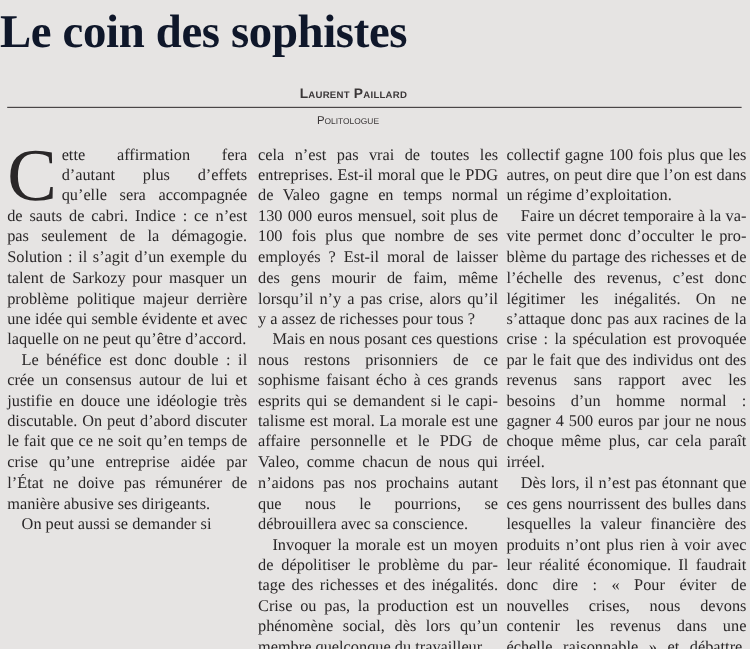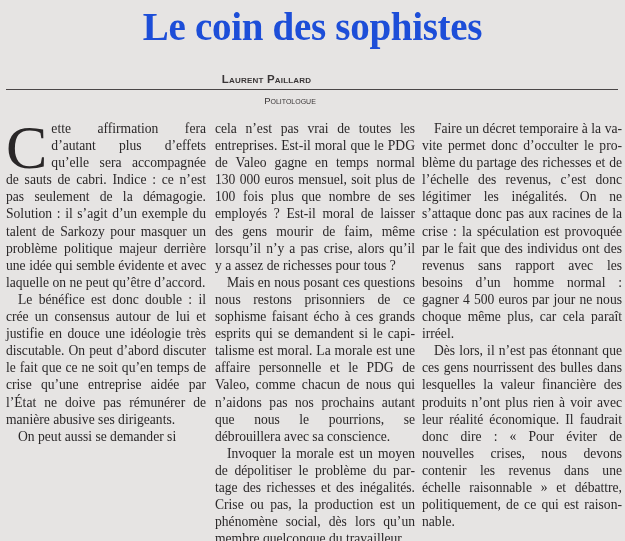--- a/index.html
+++ b/index.html
@@ -5,31 +5,30 @@
   html, body { margin: 0; padding: 0; }
   body {
     width: 625px; height: 541px; overflow: hidden;
     background: #e6e4e3;
     font-family: "Liberation Serif", "DejaVu Serif", serif;
     color: #2a2728;
     position: relative;
   }
   .title {
     position: absolute; left: 0; top: 4px; width: 625px;
-    text-align: center;
     font-size: 39px; font-weight: bold; letter-spacing: -0.3px;
-    color: #1d4ed8;
+    color: #0f172a;
     line-height: 46px;
   }
   .author {
     position: absolute; left: 0; top: 73px; width: 533px;
     text-align: center;
     font-family: "Liberation Sans", "DejaVu Sans", sans-serif;
     font-size: 11.5px; font-weight: bold; font-variant: small-caps;
-    color: #3a3637; letter-spacing: 0.2px;
+    color: #3a3637; letter-spacing: 0.2px; padding-left: 28px;
   }
   .rule {
     position: absolute; left: 6px; top: 89px; width: 612px; height: 1px;
     background: #4a4647;
   }
   .role {
     position: absolute; left: 0; top: 95px; width: 580px;
     text-align: center;
     font-family: "Liberation Sans", "DejaVu Sans", sans-serif;
     font-size: 9.5px; font-variant: small-caps; color: #3a3637;
@@ -68,15 +67,16 @@
   <p>On peut aussi se demander si</p>
 </div>
 
 <div class="col col2">
   <p class="noindent">cela n’est pas vrai de toutes les entreprises. Est-il moral que le PDG de Valeo gagne en temps nor­mal 130 000 euros mensuel, soit plus de 100 fois plus que nombre de ses employés ? Est-il moral de laisser des gens mourir de faim, même lorsqu’il n’y a pas crise, alors qu’il y a assez de richesses pour tous ?</p>
   <p>Mais en nous posant ces ques­tions nous restons prisonniers de ce sophisme faisant écho à ces grands esprits qui se demandent si le capi­talisme est moral. La morale est une affaire personnelle et le PDG de Valeo, comme chacun de nous qui n’aidons pas nos prochains autant que nous le pourrions, se débrouillera avec sa conscience.</p>
   <p>Invoquer la morale est un moyen de dépolitiser le problème du par­tage des richesses et des inégalités. Crise ou pas, la production est un phénomène social, dès lors qu’un membre quelconque du travailleur</p>
 </div>
 
 <div class="col col3">
+  <p class="noindent">collectif gagne 100 fois plus que les autres, on peut dire que l’on est dans un régime d’exploitation.</p>
   <p>Faire un décret temporaire à la va-vite permet donc d’occulter le pro­blème du partage des richesses et de l’échelle des revenus, c’est donc légitimer les inégalités. On ne s’attaque donc pas aux racines de la crise : la spéculation est provoquée par le fait que des individus ont des revenus sans rapport avec les besoins d’un homme normal : gagner 4 500 euros par jour ne nous choque même plus, car cela paraît irréel.</p>
   <p><span>Dès lors, il n’est pas étonnant que ces gens nourrissent des bulles dans lesquelles la valeur financière des produits n’ont plus rien à voir avec leur réalité économique. Il faudrait donc dire : « Pour éviter de nouvelles crises, nous devons contenir les revenus dans une échelle raisonnable » et débattre, politiquement, de ce qui est raison­nable.</span></p>
 </div>
 
 </body></html>

